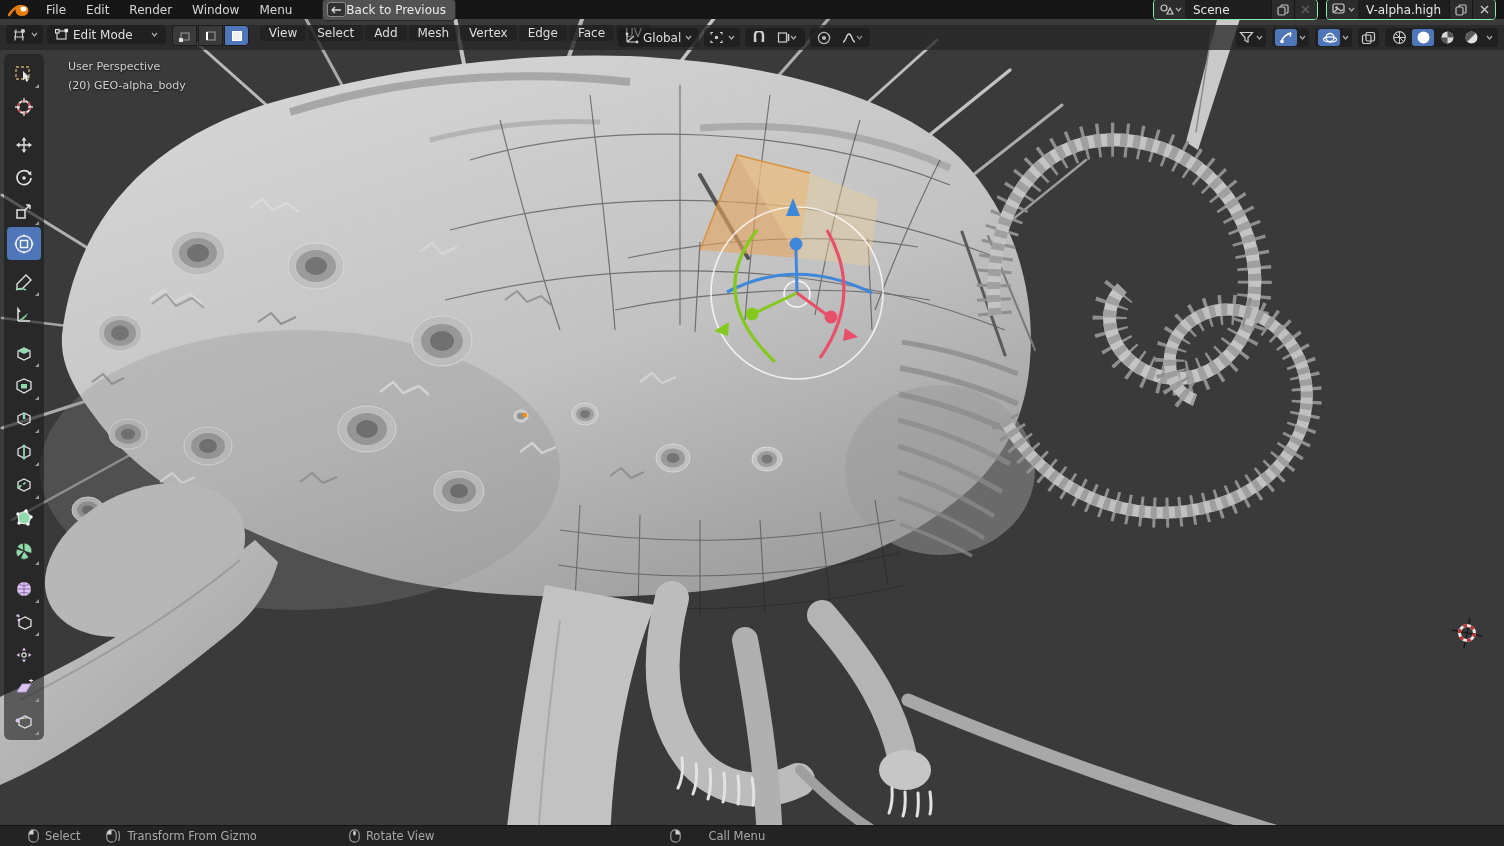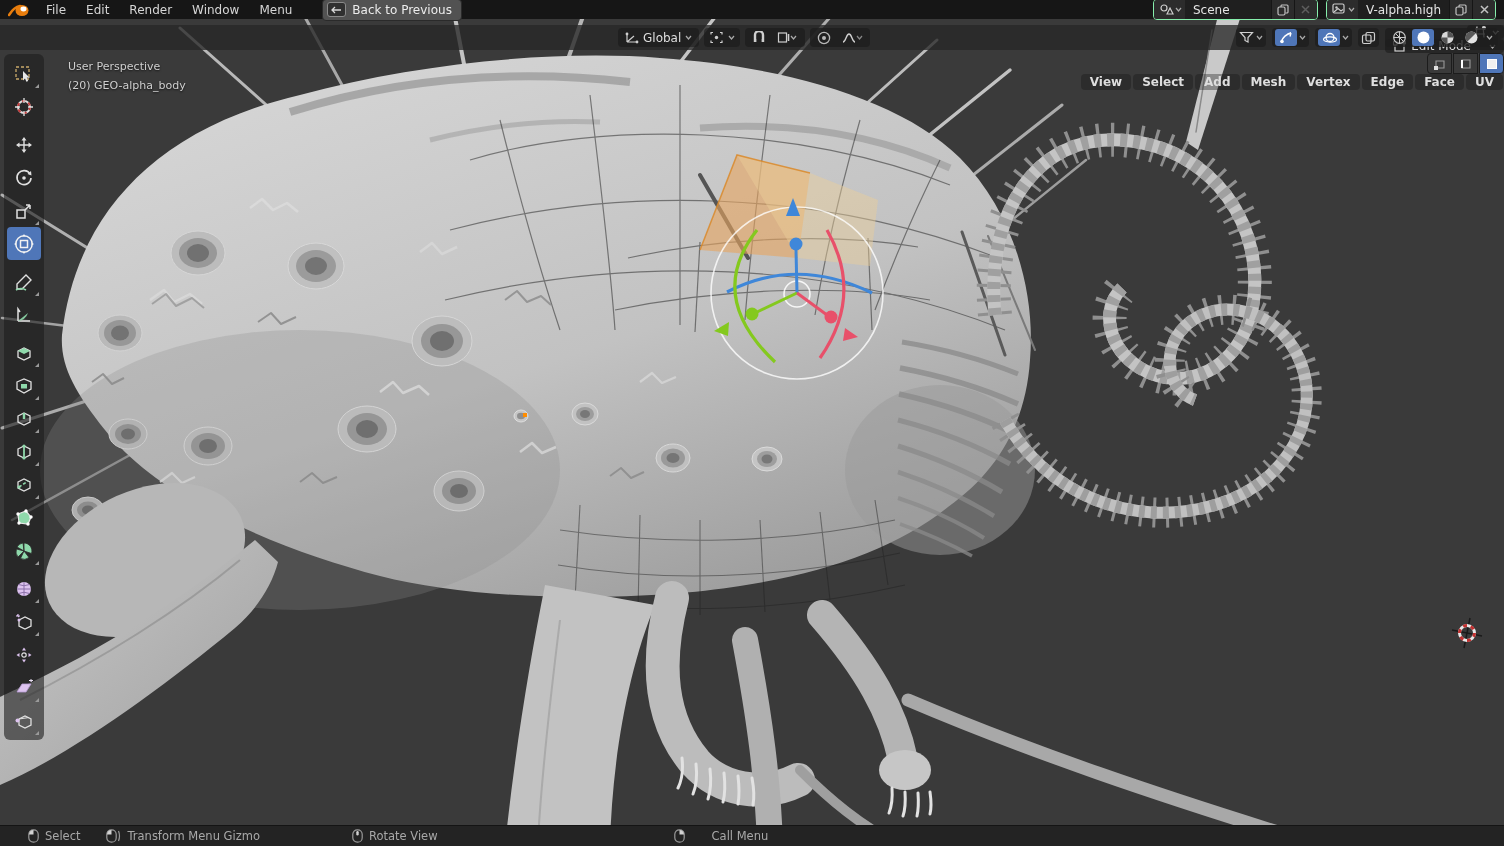--- a/index.html
+++ b/index.html
@@ -2,46 +2,46 @@
 <html><head>
 <meta charset="utf-8">
 <style>
   html,body{margin:0;padding:0;}
   body{width:1504px;height:846px;overflow:hidden;background:#3a3a3a;
        font-family:"DejaVu Sans",sans-serif;user-select:none;position:relative;}
   
   #topbar{position:absolute;top:0;left:0;width:1504px;height:19px;background:#161616;
           display:flex;align-items:center;z-index:30;color:#d6d6d6;font-size:12px;}
   .tmenu{padding:0 10px;height:25px;display:flex;align-items:center;cursor:default;}
-  #back-btn{margin-left:20px;display:flex;align-items:center;gap:6px;height:20px;
+  #back-btn{margin-left:20px;display:flex;align-items:center;height:20px;
             background:#525252;border:1px solid #2a2a2a;border-radius:4px;padding:0 9px 0 4px;
             color:#ececec;}
   .keycap{width:17px;height:13px;background:#303030;border:1px solid #8a8a8a;border-radius:3px;
           display:flex;align-items:center;justify-content:center;color:#cfcfcf;font-size:9px;}
   #topbar-right{margin-left:auto;display:flex;align-items:center;gap:8px;padding-right:8px;}
   .id-widget{display:flex;align-items:center;height:19px;background:#1f1f1f;border:1px solid #86efac;
              border-radius:4px;overflow:hidden;}
   .id-icon-sec{display:flex;align-items:center;height:100%;background:#2c2c2c;padding:0 3px 0 5px;gap:1px;}
   .id-text{padding:0 8px;color:#e4e4e4;min-width:70px;}
   .id-btn{width:22px;height:100%;display:flex;align-items:center;justify-content:center;background:#2c2c2c;
           border-left:1px solid #161616;color:#bdbdbd;}
   .id-btn.dim{color:#5d5d5d;}
   
   #tool-header{position:absolute;top:25px;left:0;width:1504px;height:25px;
-               background:rgba(40,40,40,0.78);z-index:20;display:flex;align-items:flex-end;
-               color:#dedede;font-size:12px;flex-direction:column;}
+               background:rgba(40,40,40,0.78);z-index:20;display:flex;align-items:flex-start;
+               color:#dedede;font-size:12px;}
   .hpill{display:flex;align-items:center;background:rgba(24,24,24,0.55);border-radius:4px;
          height:19px;padding:0 5px;gap:4px;margin-left:4px;}
   .hmenu{padding:1px 9px;border-radius:4px;background:rgba(20,20,20,0.35);margin:0 1px;cursor:default;}
   .selmode{width:23px;height:19px;display:flex;align-items:center;justify-content:center;
            background:#3a3a3a;border:1px solid #1c1c1c;}
   .selmode.first{border-radius:4px 0 0 4px;}
   .selmode.last{border-radius:0 4px 4px 0;}
   .selmode.active{background:#4f76b8;}
-  .hgroup{display:flex;align-items:center;font-weight:bold;}
+  .hgroup{display:flex;align-items:center;}
   #hdr-mid{position:absolute;left:618px;top:3px;display:flex;gap:5px;align-items:center;}
   #hdr-right{position:absolute;right:6px;top:3px;display:flex;gap:6px;align-items:center;}
   .togbtn{height:19px;display:flex;align-items:center;justify-content:center;background:rgba(30,30,30,0.8);
           border-radius:4px;padding:0 3px;gap:2px;}
   .togbtn .seg{width:22px;height:17px;display:flex;align-items:center;justify-content:center;border-radius:3px;}
   .seg.on{background:#4f76b8;}
   
   #left-toolbar{position:absolute;left:4px;top:54px;width:40px;z-index:15;
                 background:rgba(28,28,28,0.6);border-radius:6px;padding:3px 0;
                 display:flex;flex-direction:column;align-items:center;}
@@ -722,21 +722,21 @@
       <path d="M5.5,1 A4.5 4.5 0 0 0 1,5.5 L5.5,5.5 Z" fill="#d2d2d2"></path>
     </svg>
     <span>Select</span>
   </span>
   <span class="hint">
     <svg width="15" height="14" viewBox="0 0 15 14">
       <rect x="0.8" y="0.8" width="9.4" height="12.4" rx="4.5" fill="none" stroke="#9a9a9a" stroke-width="1.2"></rect>
       <path d="M5.5,1 A4.5 4.5 0 0 0 1,5.5 L5.5,5.5 Z" fill="#d2d2d2"></path>
       <path d="M12.5,2 Q14.5,7 12.5,12" stroke="#9a9a9a" stroke-width="1.2" fill="none"></path>
     </svg>
-    <span>Transform Menu Gizmo</span>
+    <span>Transform From Gizmo</span>
   </span>
   <span class="hint" style="margin-left:92px;">
     <svg width="11" height="14" viewBox="0 0 11 14">
       <rect x="0.8" y="0.8" width="9.4" height="12.4" rx="4.5" fill="none" stroke="#9a9a9a" stroke-width="1.2"></rect>
       <rect x="4.3" y="2" width="2.4" height="4.5" rx="1.2" fill="#d2d2d2"></rect>
     </svg>
     <span>Rotate View</span>
   </span>
   <span class="hint" style="margin-left:236px;gap:27px;">
     <svg width="11" height="14" viewBox="0 0 11 14">

